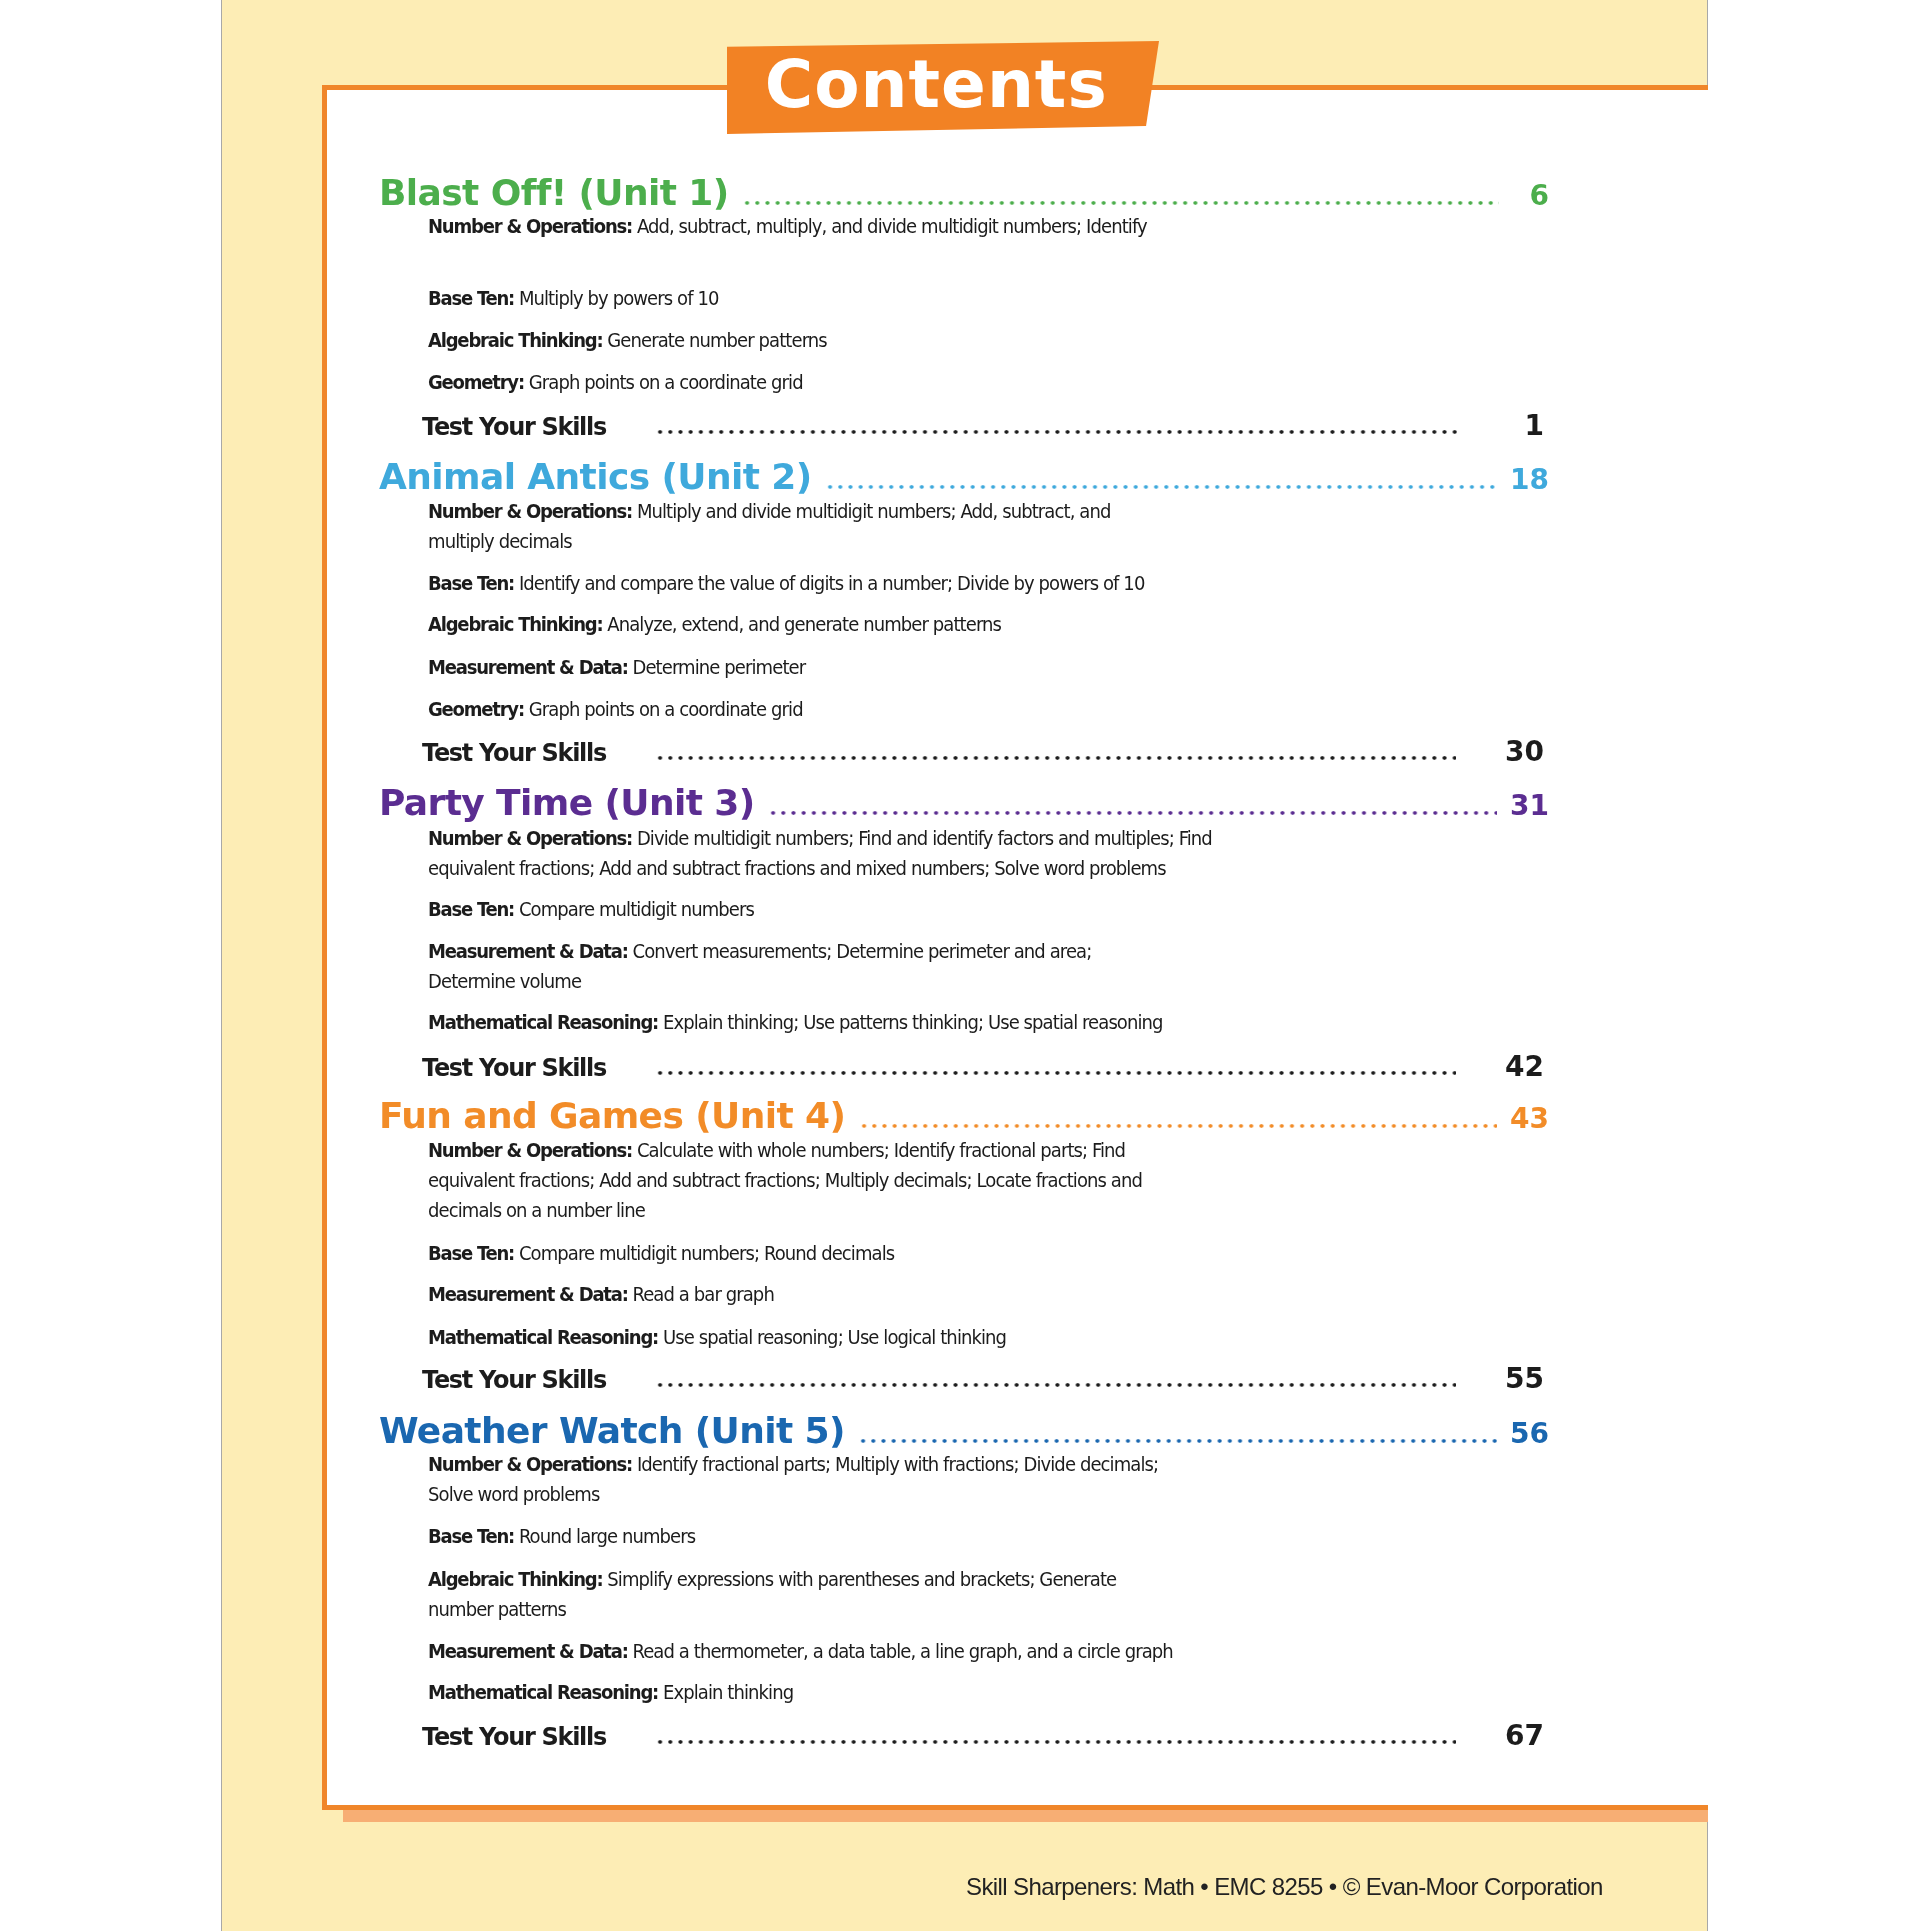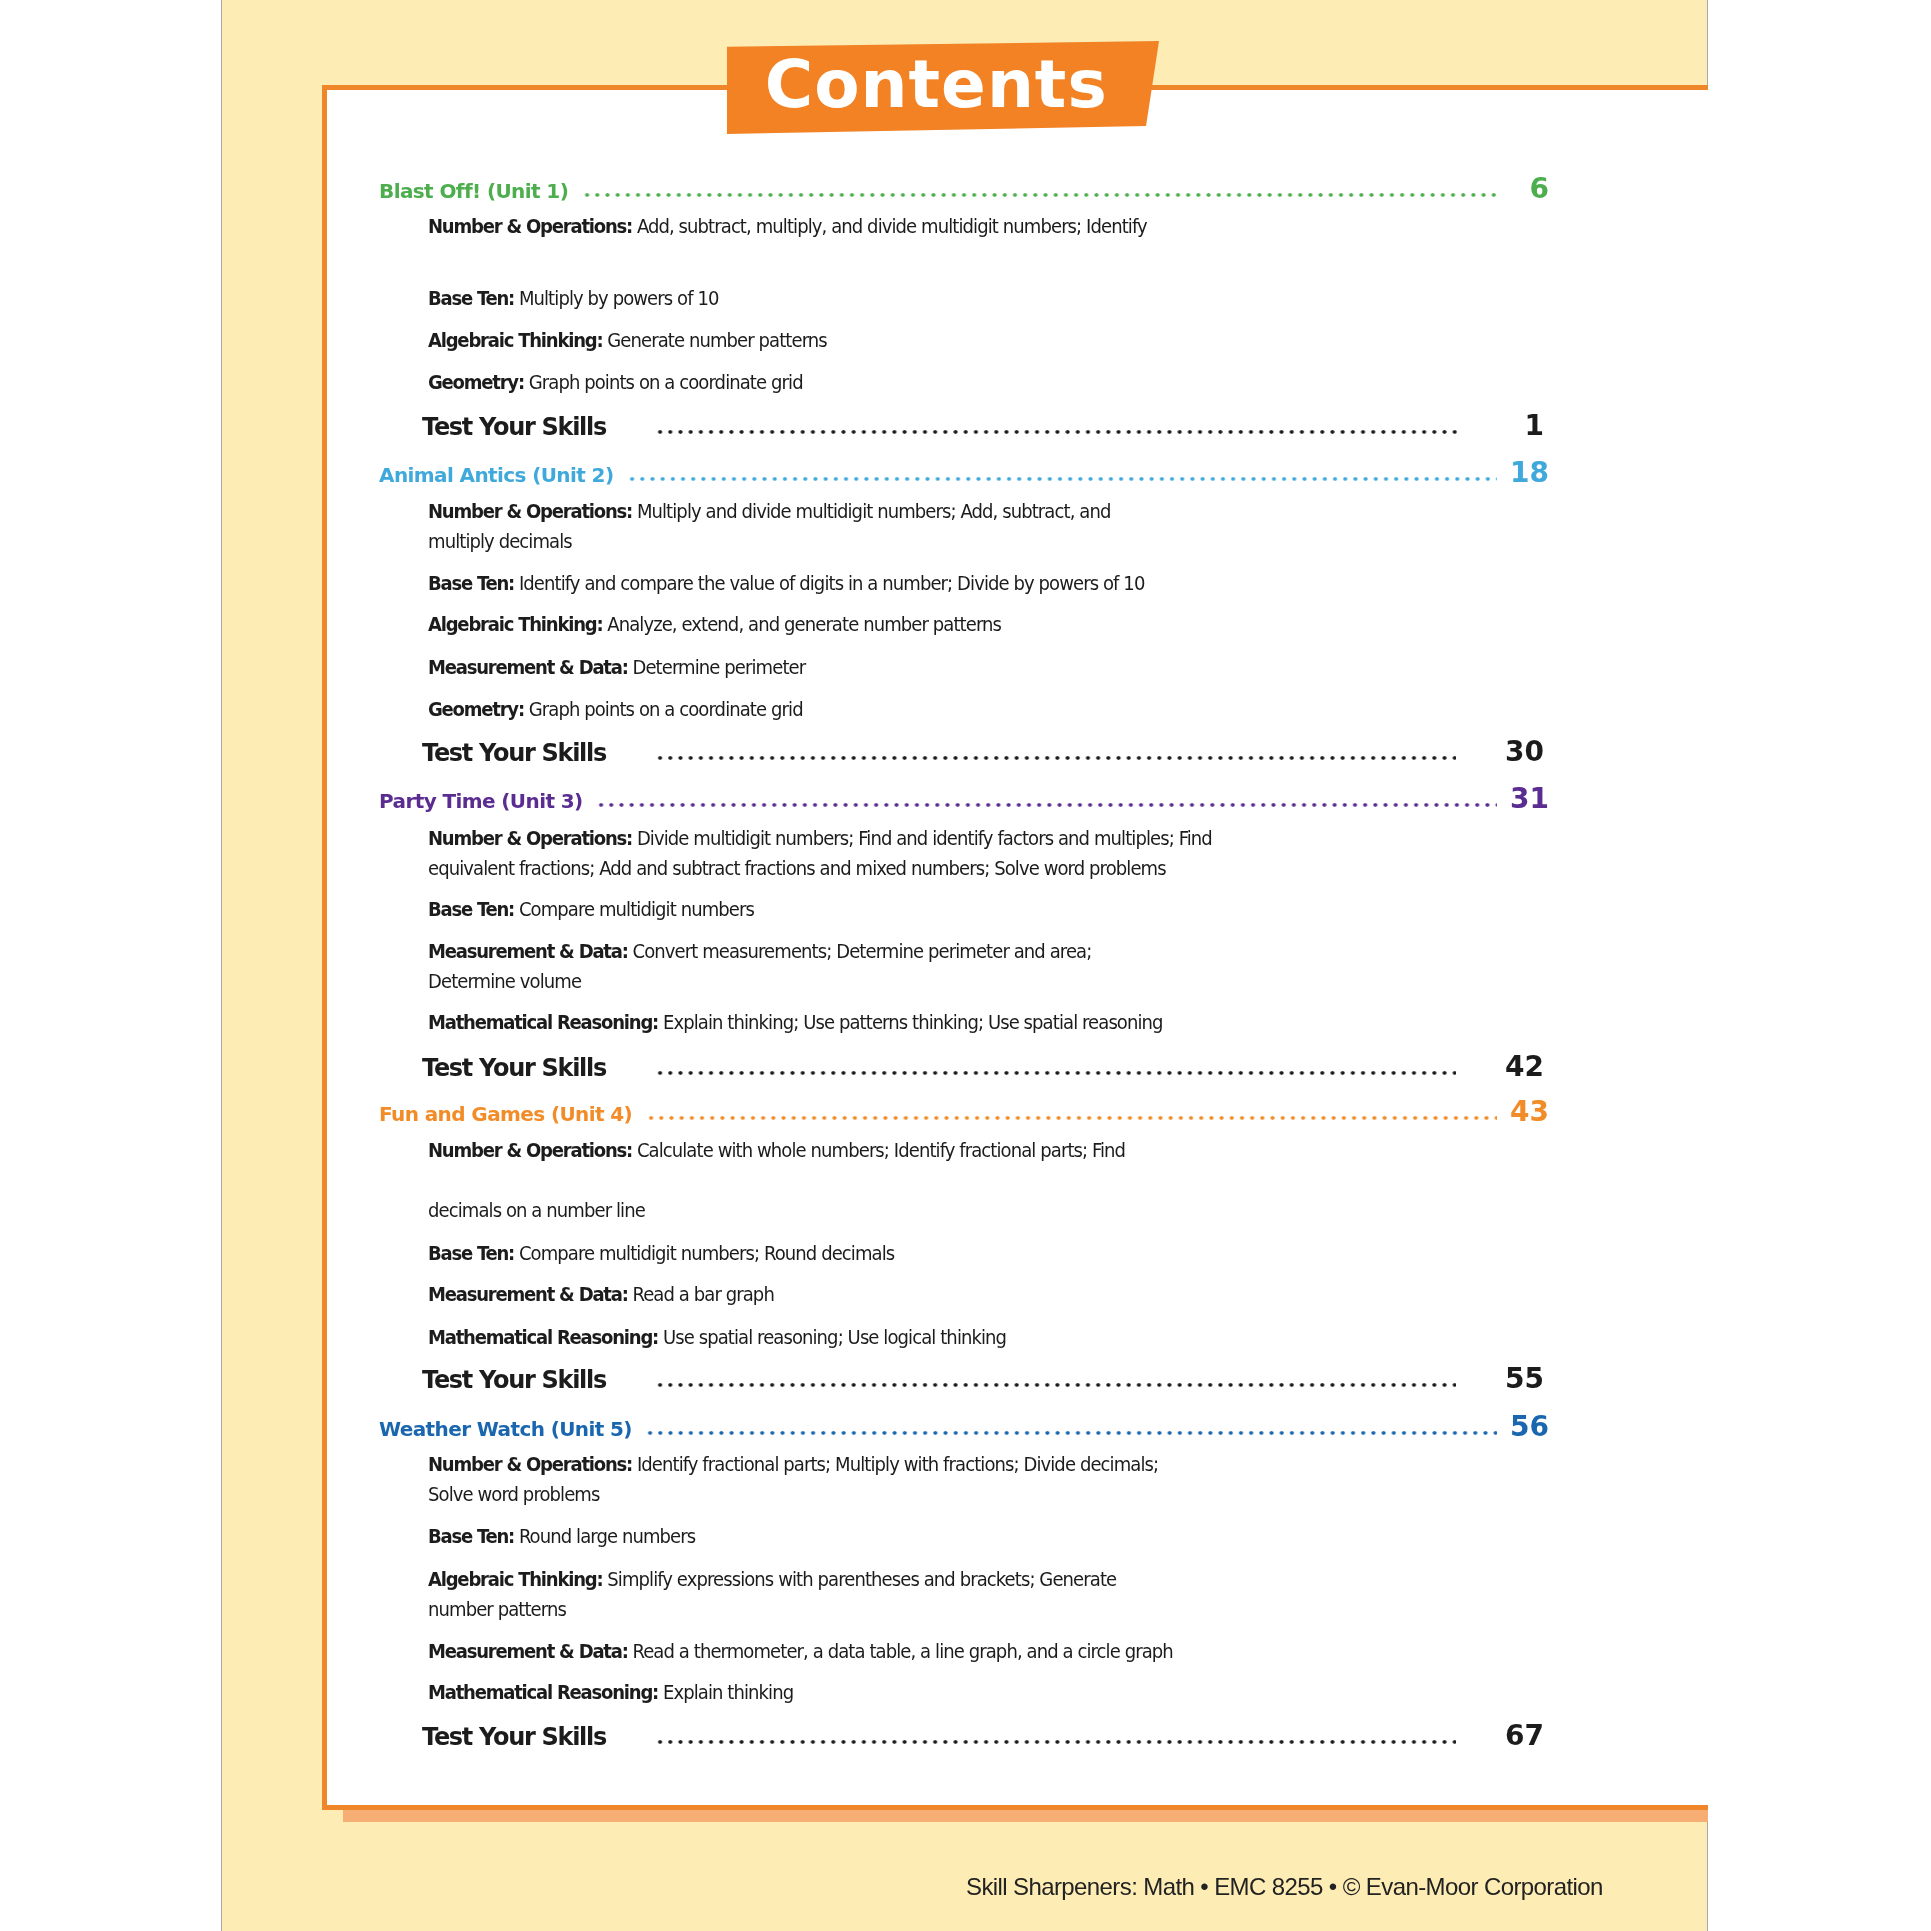--- a/index.html
+++ b/index.html
@@ -31,21 +31,21 @@
     }
     .banner-text {
       color: #ffffff; font-family: "DejaVu Sans", sans-serif; font-weight: bold;
       font-size: 66px; letter-spacing: 1px; margin-top: -5.8px; padding-right: 13.5px;
     }
     .row {
       position: absolute; display: flex; align-items: baseline; white-space: nowrap;
     }
     .unit-row { left: 379px; width: 1170px; }
     .unit-title {
-      font-family: "DejaVu Sans", sans-serif; font-weight: bold; font-size: 20px;
+      font-family: "DejaVu Sans", sans-serif; font-weight: bold; font-size: 36px;
       letter-spacing: -0.6px;
     }
     .leader {
       flex: 1; margin: 0 13.5px; height: 3.9px; align-self: flex-end; margin-bottom: 7.7px;
       background-image: radial-gradient(circle, currentColor 1.8px, transparent 2.2px);
       background-size: 10.2px 4.8px; background-repeat: repeat-x; background-position: left center;
     }
     .page-num {
       font-family: "DejaVu Sans", sans-serif; font-weight: bold; font-size: 28px;
       min-width: 37px; text-align: right;
@@ -122,21 +122,21 @@
   <span class="test-label">Test Your Skills</span>
   <span class="leader"></span>
   <span class="page-num">42</span>
 </div>
 
 <div class="row unit-row" style="top:1095px;color:#f28c28">
   <span class="unit-title">Fun and Games (Unit 4)</span>
   <span class="leader"></span>
   <span class="page-num">43</span>
 </div>
-<div class="sub-item" style="top:1135px"><span class="label">Number &amp; Operations:</span><span> Calculate with whole numbers; Identify fractional parts; Find</span><br><br><span>decimals on a number line</span></div>
+<div class="sub-item" style="top:1135px"><span class="label">Number &amp; Operations:</span><span> Calculate with whole numbers; Identify fractional parts; Find</span><br><span>equivalent fractions; Add and subtract fractions; Multiply decimals; Locate fractions and</span><br><span>decimals on a number line</span></div>
 <div class="sub-item" style="top:1238px"><span class="label">Base Ten:</span><span> Compare multidigit numbers; Round decimals</span></div>
 <div class="sub-item" style="top:1279px"><span class="label">Measurement &amp; Data:</span><span> Read a bar graph</span></div>
 <div class="sub-item" style="top:1322px"><span class="label">Mathematical Reasoning:</span><span> Use spatial reasoning; Use logical thinking</span></div>
 <div class="row test-row" style="top:1362px">
   <span class="test-label">Test Your Skills</span>
   <span class="leader"></span>
   <span class="page-num">55</span>
 </div>
 
 <div class="row unit-row" style="top:1410px;color:#1a67b0">

